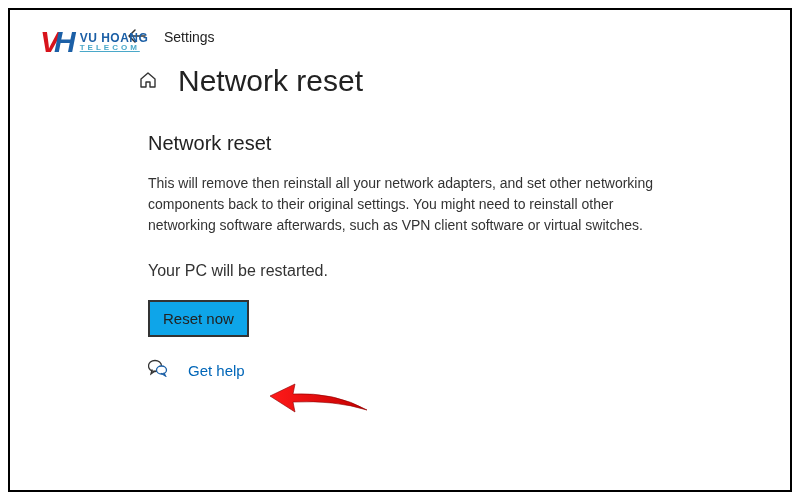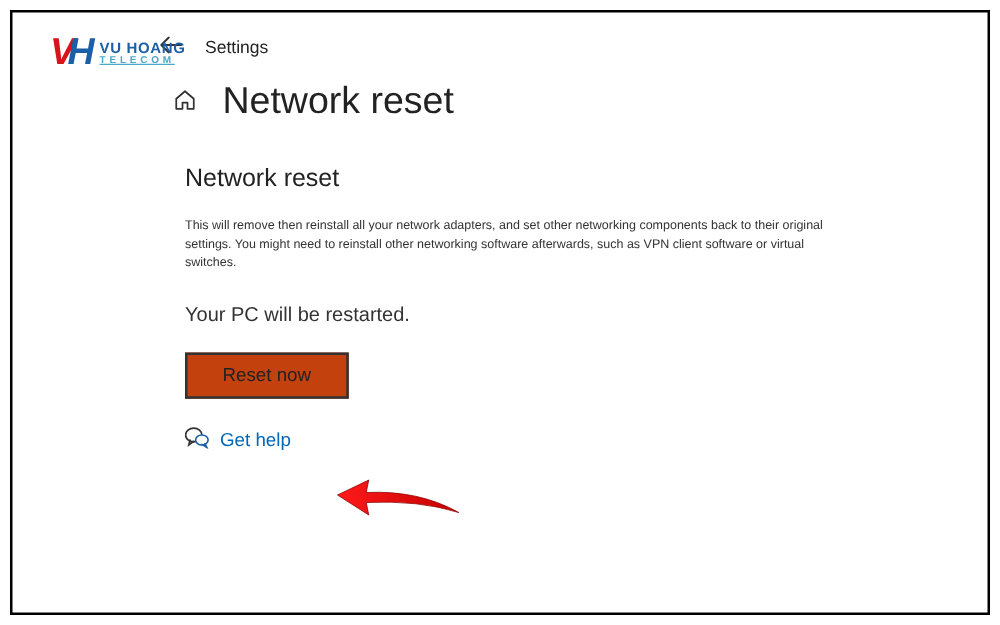--- a/index.html
+++ b/index.html
@@ -54,44 +54,44 @@
       margin-left: 110px;
       max-width: 520px;
     }
     .section-heading {
       font-size: 20px;
       font-weight: 400;
       color: #222;
       margin-bottom: 18px;
     }
     .desc {
-      font-size: 10px;
+      font-size: 14px;
       color: #333;
       line-height: 1.5;
       margin-bottom: 26px;
     }
     .restart-note {
       font-size: 16px;
       color: #333;
       margin-bottom: 20px;
     }
     .reset-btn {
       display: inline-block;
-      padding: 8px 28px;
-      background: #c2410c;
+      padding: 8px 13px;
+      background: #0ea5e9;
       border: 2px solid #333;
       font-size: 15px;
       color: #222;
       cursor: pointer;
       margin-bottom: 22px;
     }
     .help-row {
       display: flex;
       align-items: center;
-      gap: 8px;
+      gap: 20px;
     }
     .help-icon {
       font-size: 16px;
       color: #333;
       position: relative;
     }
     .help-link {
       color: #0066b8;
       font-size: 15px;
       cursor: pointer;

